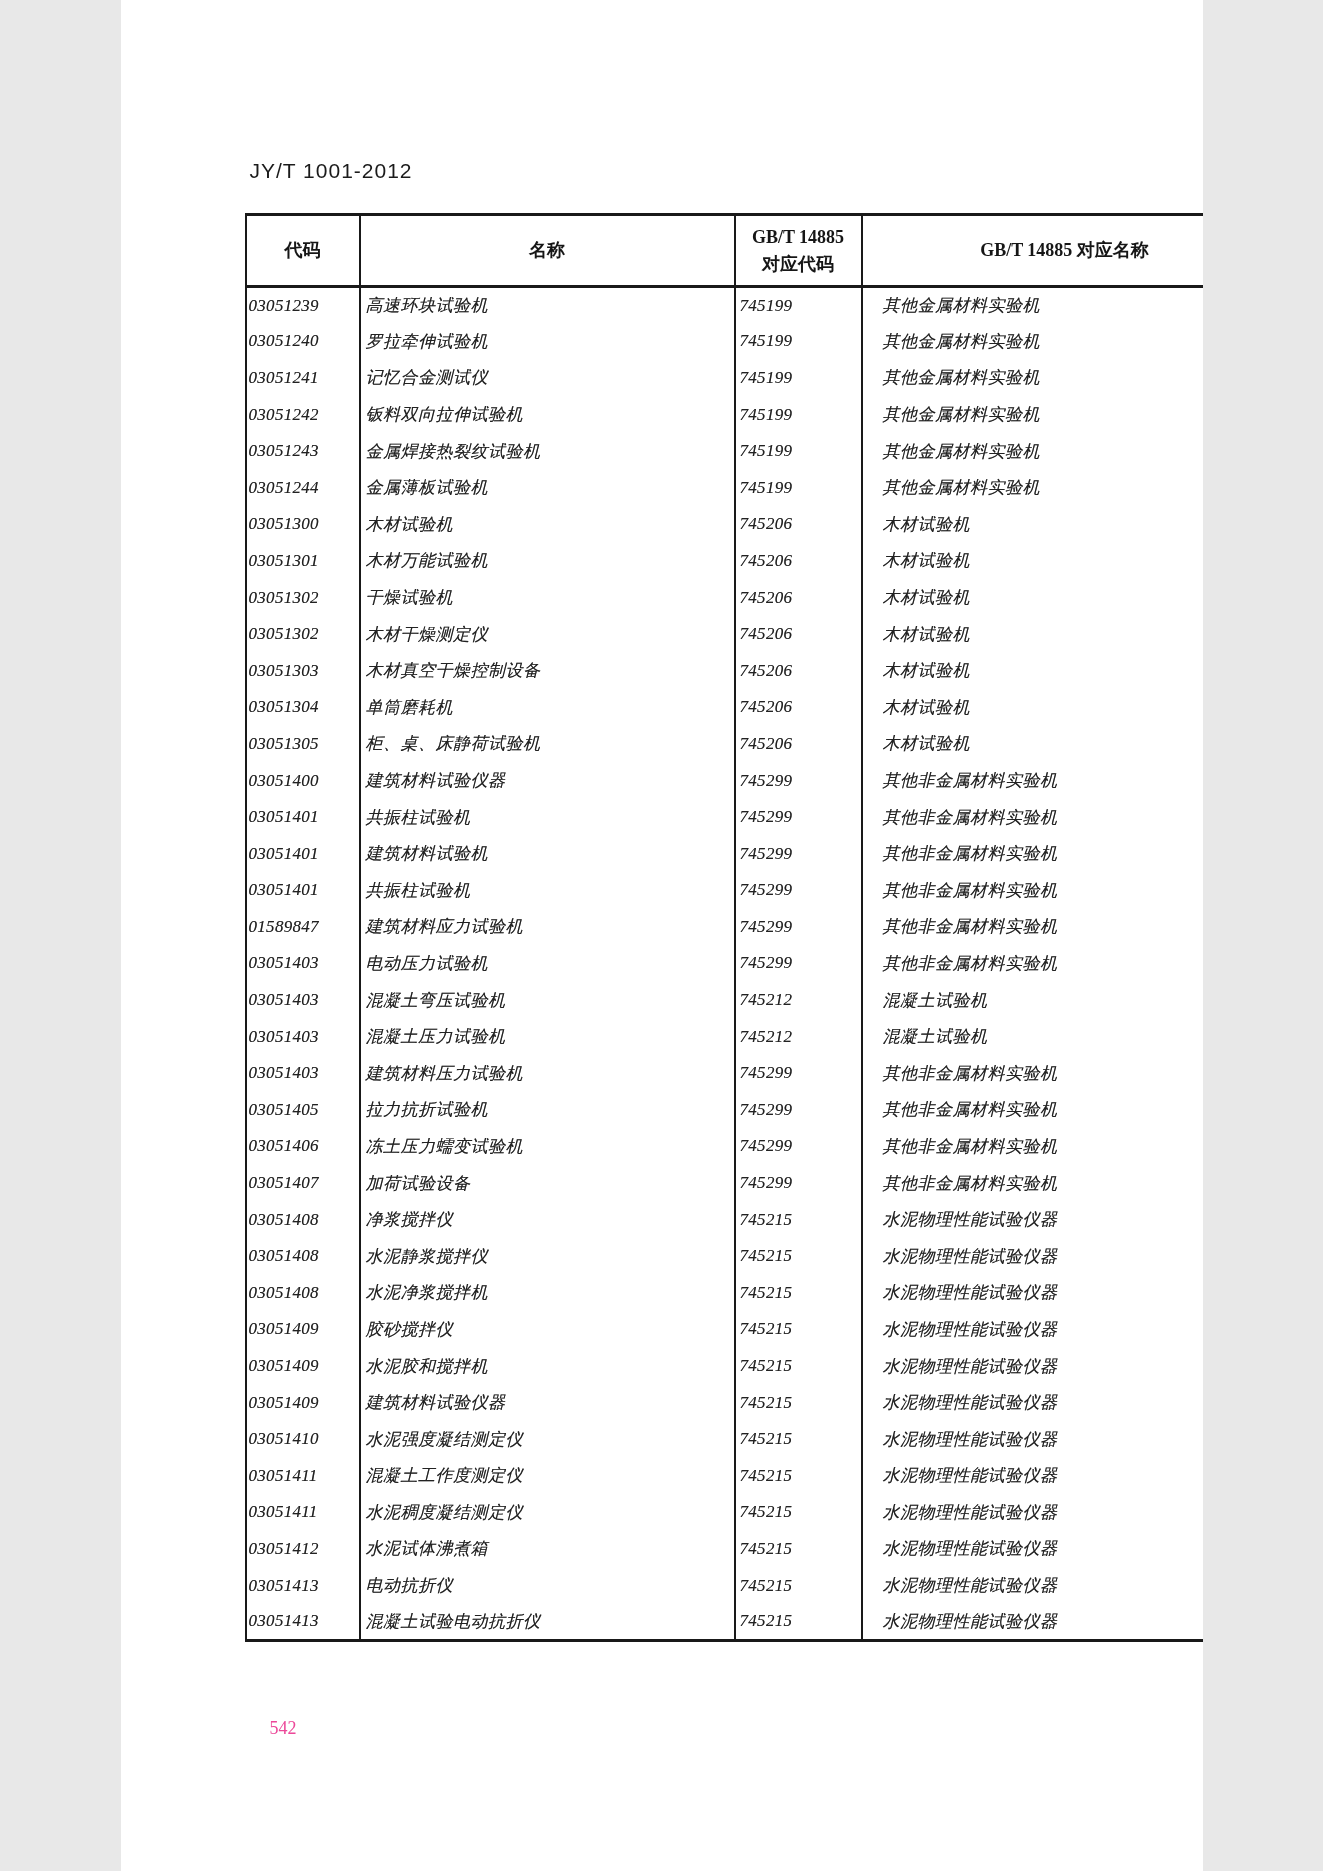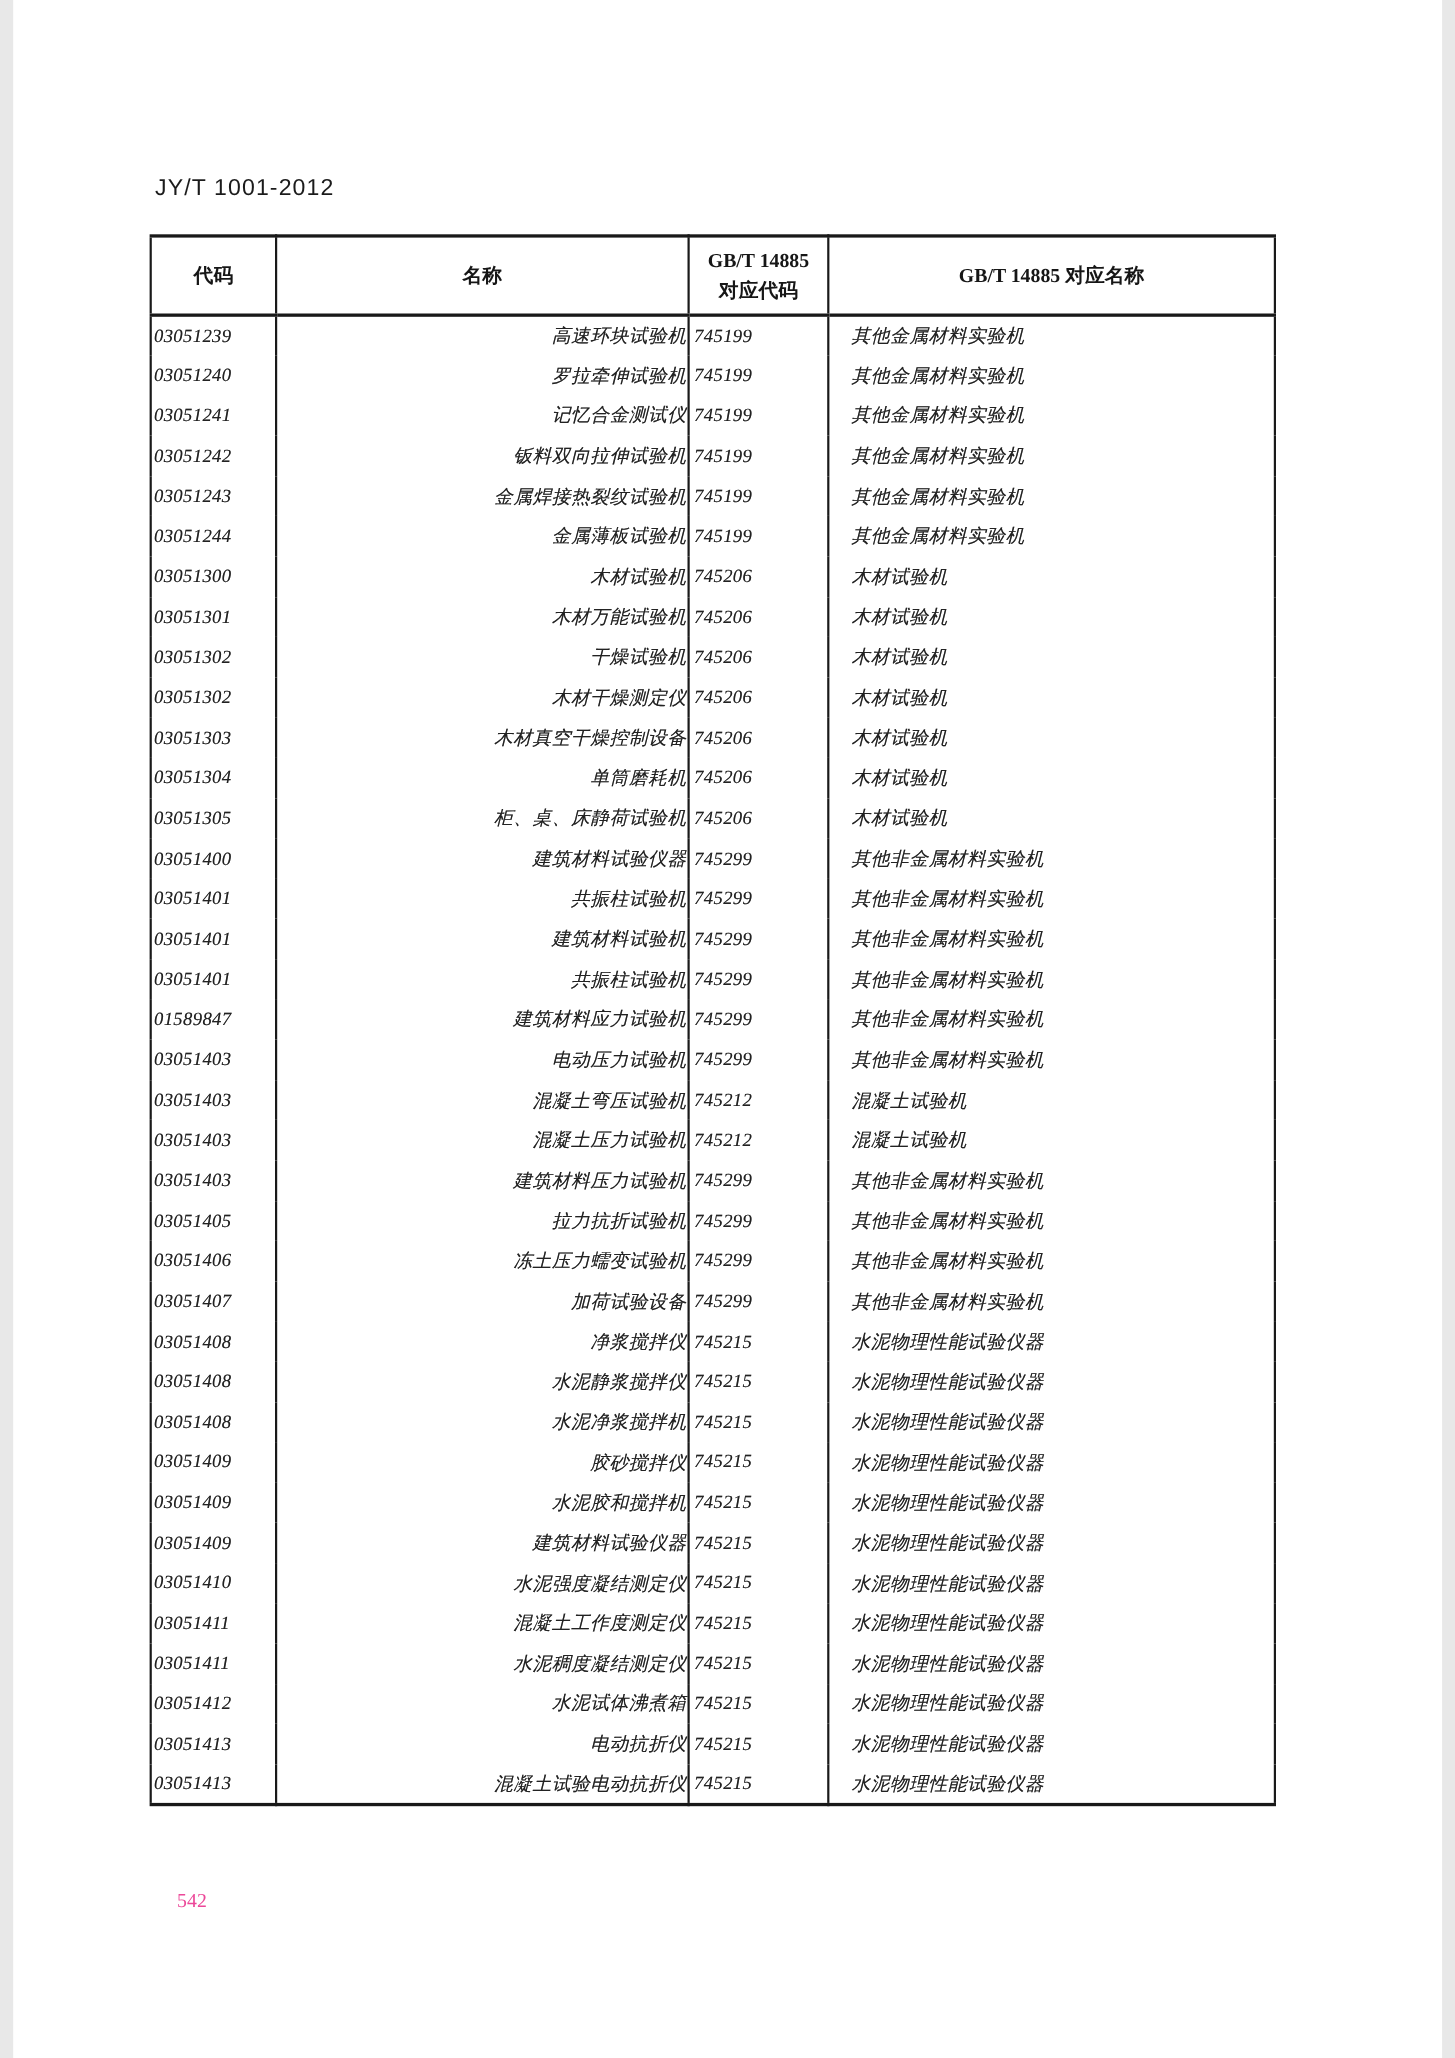--- a/index.html
+++ b/index.html
@@ -1,18 +1,18 @@
 <!DOCTYPE html>
 <html><head>
 <meta charset="utf-8">
 <style>
   html,body { margin:0; padding:0; background:#e8e8e8; }
   .page {
     position:relative;
-    width:1299px; height:1871px;
+    width:1082px; height:1871px;
     background:#ffffff;
     margin:0 auto;
     overflow:hidden;
     color:#1e1e1e;
   }
   .doc-title {
     position:absolute;
     left:129px; top:159px;
     font-family:"Liberation Sans","DejaVu Sans",sans-serif;
     font-size:21px;
@@ -53,21 +53,21 @@
     line-height:27px;
   }
   tbody tr { height:36.6px;font-style:italic; }
   td {
     font-size:17px;
     vertical-align:middle;
     color:#222222;
     text-shadow:0 0 0.5px rgba(0,0,0,0.45);
   }
   td:nth-child(1) { padding-left:2px;  letter-spacing:0.3px; }
-  td:nth-child(2) { padding-left:5px;  letter-spacing:0.5px;text-align:right; }
+  td:nth-child(2) { padding-left:5px;  letter-spacing:0.5px; }
   td:nth-child(3) { padding-left:4px;  letter-spacing:0.3px; }
   td:nth-child(4) { padding-left:20px;  letter-spacing:0.5px; }
   .page-number {
     position:absolute;
     left:149px; top:1718px;
     font-family:"Liberation Serif","DejaVu Serif",serif;
     font-size:18px;
     color:#ec4899;
   }
 </style>

